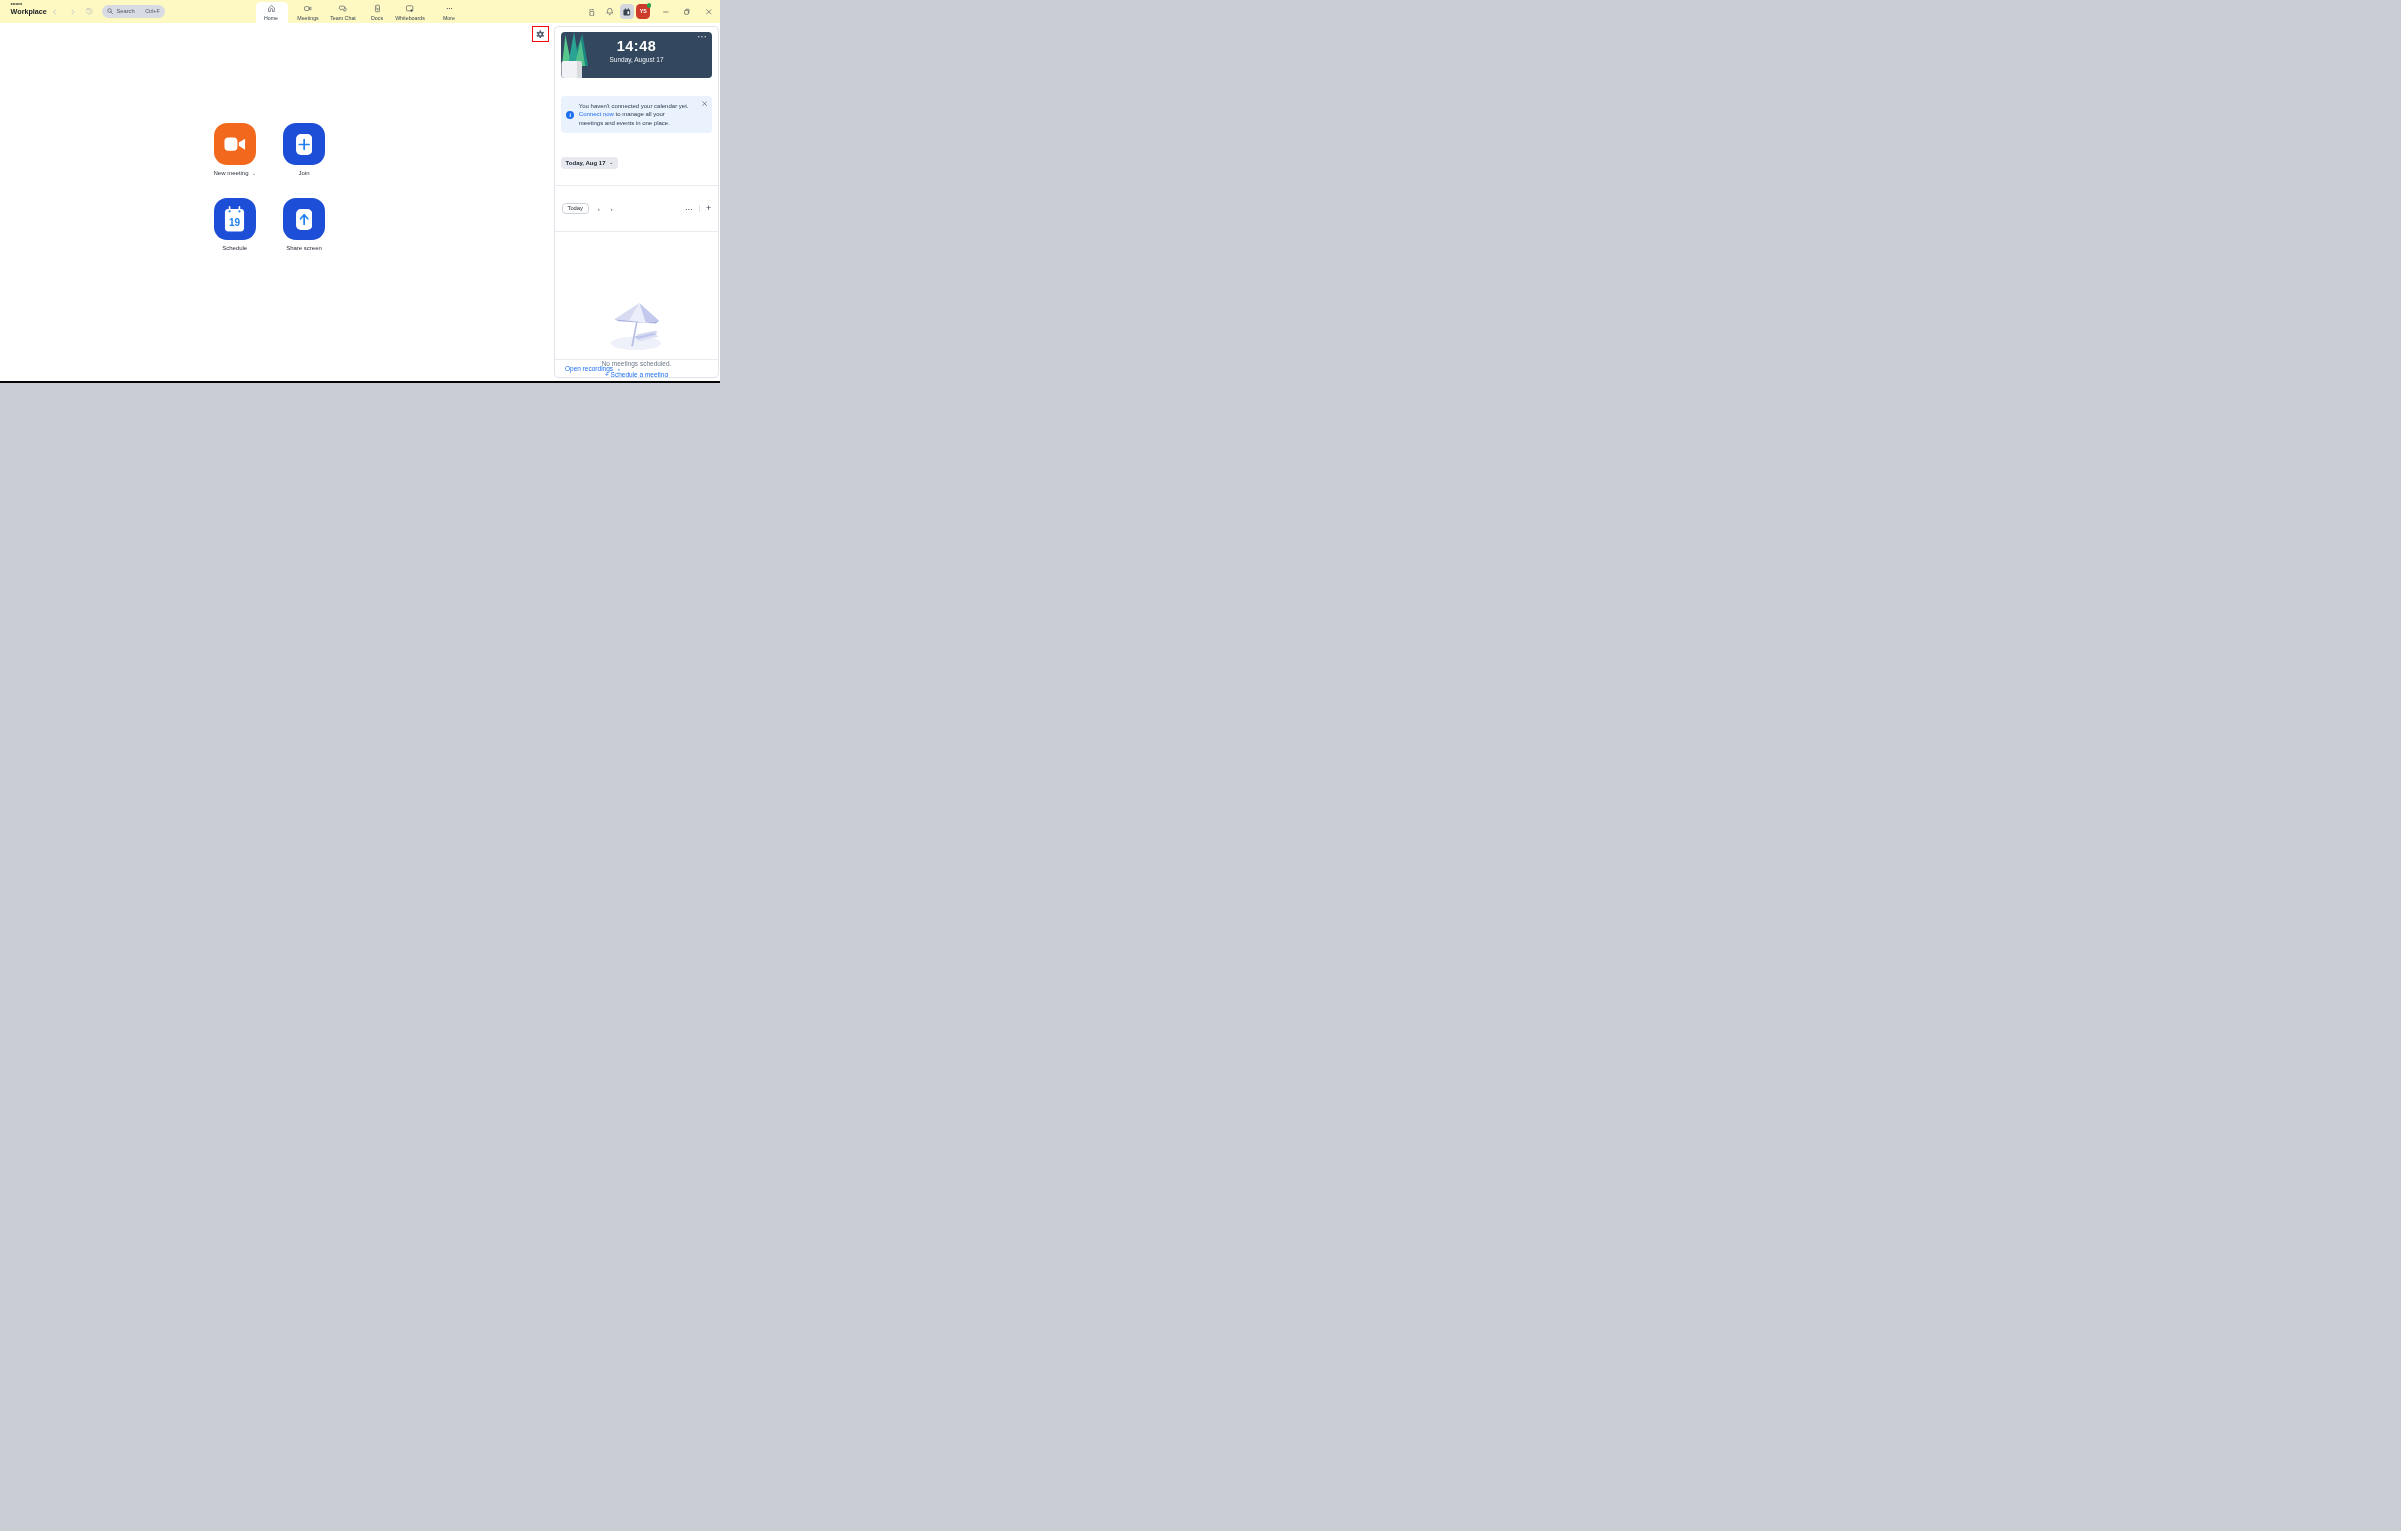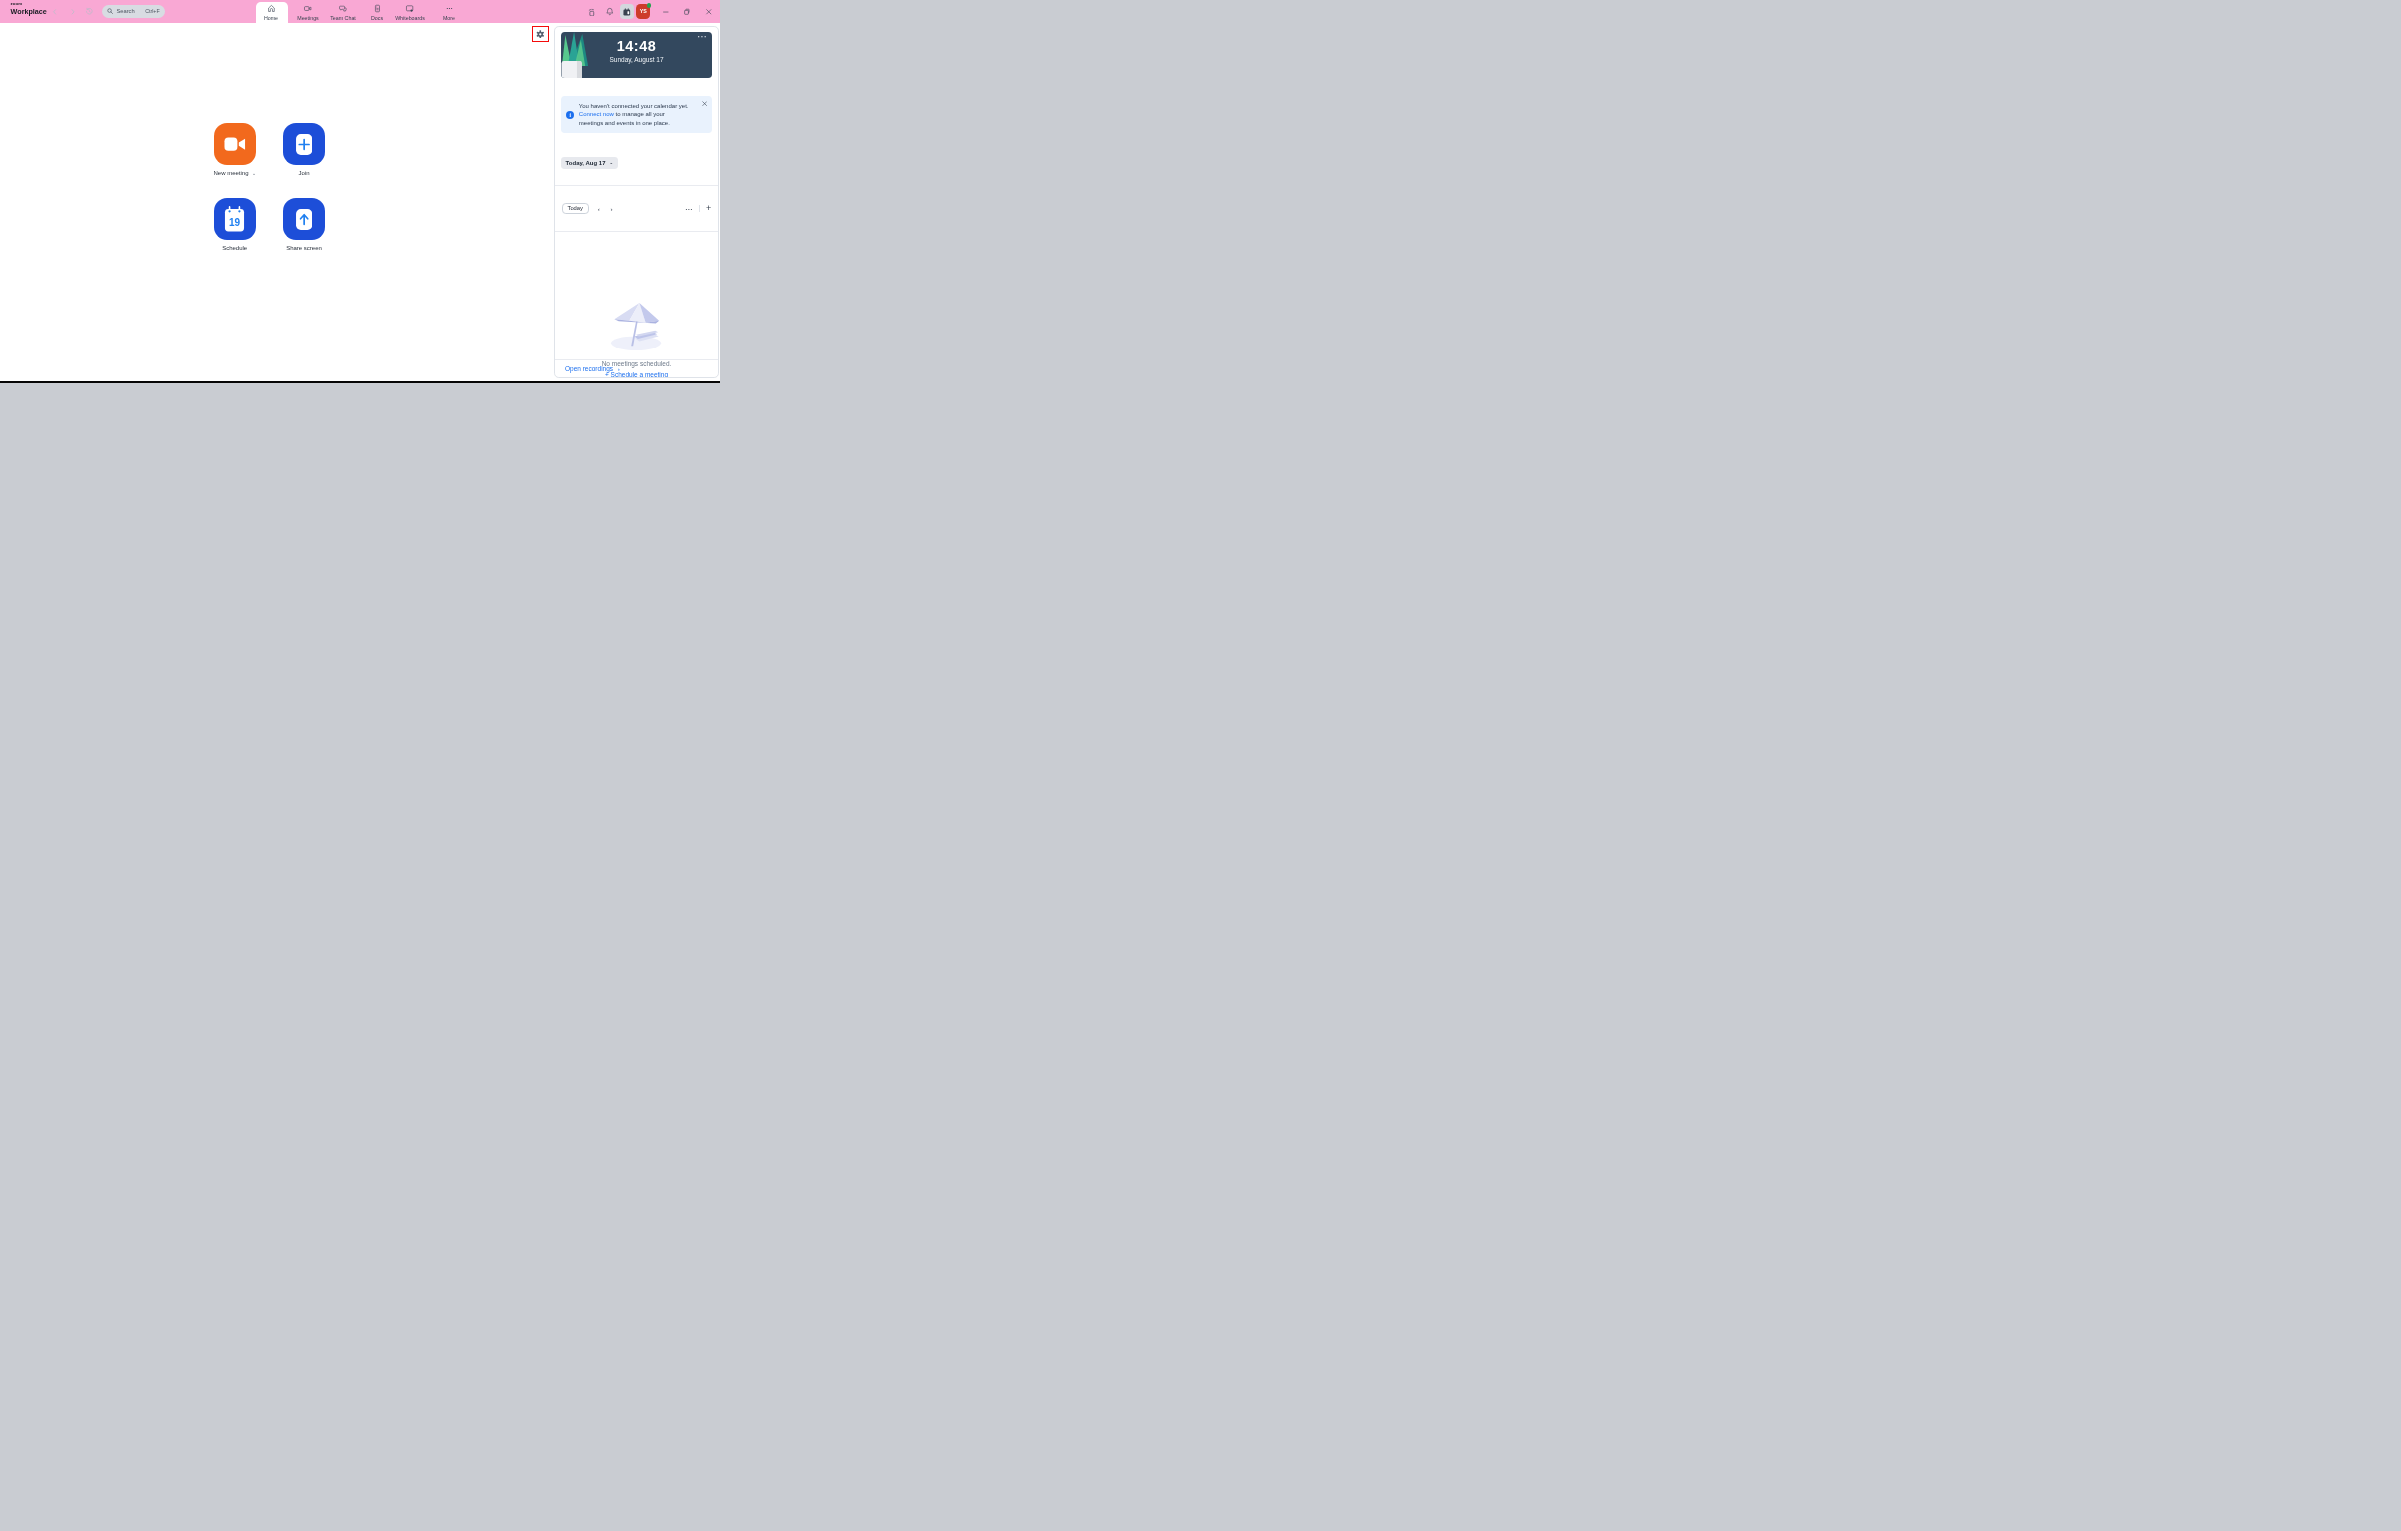--- a/index.html
+++ b/index.html
@@ -1,19 +1,19 @@
 <!DOCTYPE html>
 <html style="font-size:7.7px"><head>
 <meta charset="utf-8">
 <style>
   html,body{margin:0;padding:0;background:#c9ccd2;}
   .app{position:relative;width:720px;height:383px;background:#ffffff;overflow:hidden;
        font-family:"Liberation Sans",sans-serif;-webkit-font-smoothing:antialiased;}
   
-  .titlebar{position:absolute;left:0;top:0;width:720px;height:23px;background:#f9a8d4;}
+  .titlebar{position:absolute;left:0;top:0;width:720px;height:23px;background:#fef9c3;}
   .logo{position:absolute;left:10.6px;top:2.4px;color:#181c22;line-height:1;}
   .logo .l1{font-size:4.3px;font-weight:bold;letter-spacing:0.1px;}
   .logo .l2{font-size:7.2px;font-weight:bold;margin-top:1.4px;}
   .navbtn{position:absolute;top:0;height:23px;width:12.5px;display:flex;align-items:center;justify-content:center;}
   .search{position:absolute;left:102px;top:4.8px;width:63px;height:13px;border-radius:6.7px;
           background:#d8dce2;display:flex;align-items:center;padding:0 5.3px;box-sizing:border-box;gap:2.9px;}
   .search .ph{font-size:5.8px;color:#4e5662;}
   .search .sc{margin-left:auto;font-size:5.3px;color:#4e5662;}
   
   .tab{position:absolute;top:0;height:23px;transform:translateX(-50%);display:flex;flex-direction:column;

